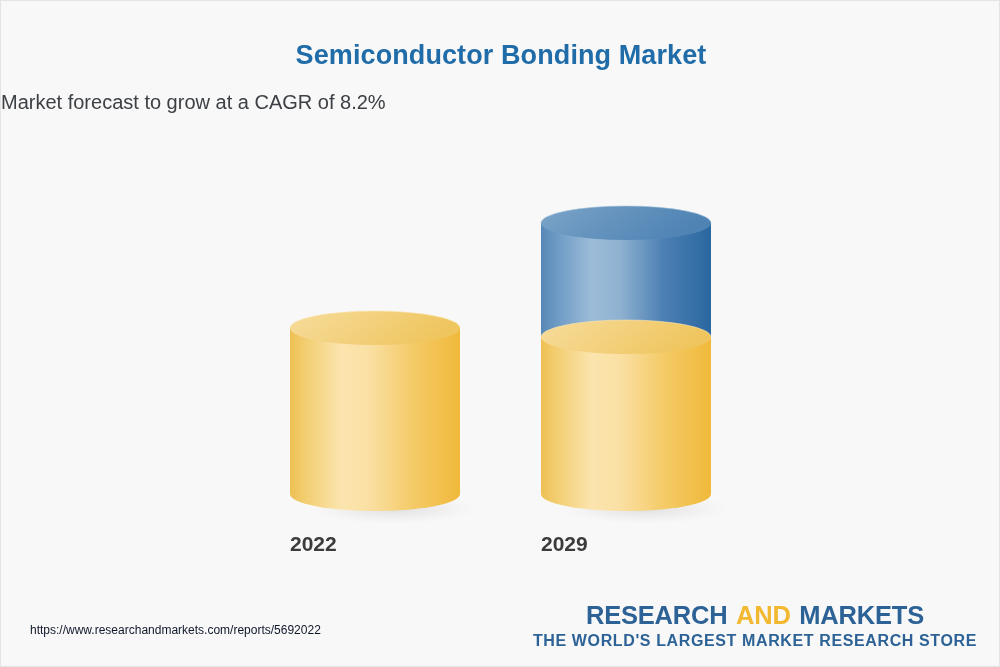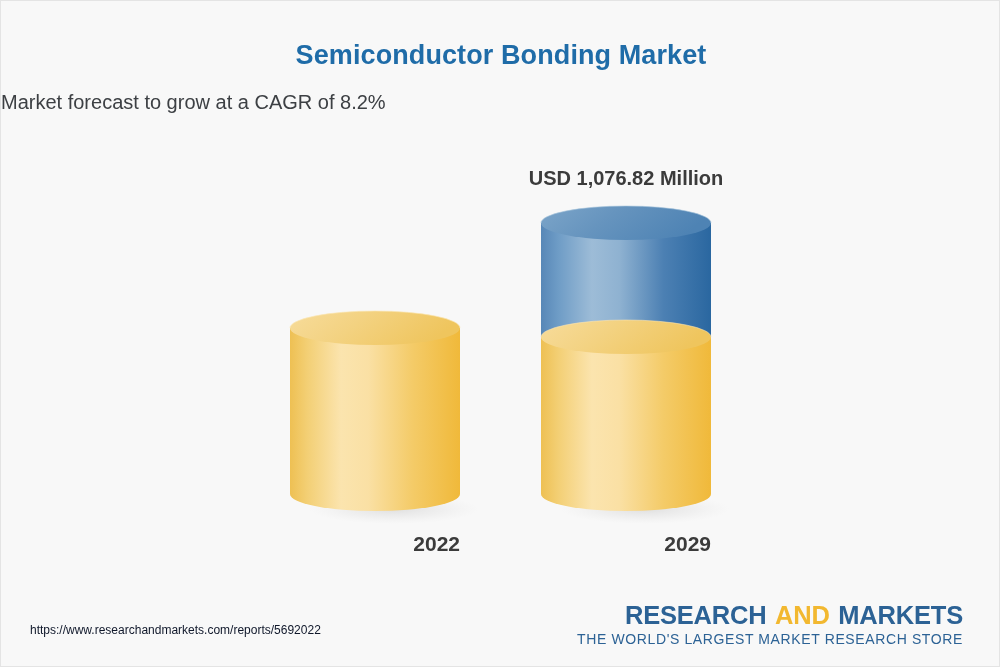--- a/index.html
+++ b/index.html
@@ -63,21 +63,21 @@
     text-align: center;
   }
   .value-label.v2022 { left: 205px; top: 269px; width: 340px; }
   .value-label.v2028 { left: 455px; top: 166px; width: 340px; }
 
   .cat-label {
     position: absolute;
     font-size: 21px;
     font-weight: bold;
     color: #3b3b3b;
-    text-align: right;
+    text-align: left;
     white-space: nowrap;
   }
   .cat-label.c2022 { left: 289px; top: 531px; width: 170px; }
   .cat-label.c2028 { left: 540px; top: 531px; width: 170px; }
 
   
   .cyl {
     position: absolute;
   }
   .cyl svg { display: block; }
@@ -86,56 +86,55 @@
   .source-url {
     position: absolute;
     left: 29px;
     top: 622px;
     font-size: 12px;
     color: #0f172a;
     white-space: nowrap;
   }
   .logo {
     position: absolute;
-    right: 36px;
+    right: 22px;
     top: 601px;
-    text-align: right;
+    text-align: center;
   }
   .logo-main {
     font-size: 25.5px;
     font-weight: bold;
     letter-spacing: -0.2px;
     line-height: 1.06;
     color: #2C6295;
     white-space: nowrap;
   }
   .logo-main .and { color: #F2B830; }
   .logo-main .sp { letter-spacing: 1.5px; }
   .logo-tag {
-    font-size: 14px;
-    font-weight: normal;
+    font-size: 16px;
+    font-weight: bold;
     letter-spacing: 0.62px;
     color: #2C6295;
     line-height: 1.2;
     margin-top: 2px;
     white-space: nowrap;
   }
 </style>
 </head>
 <body>
 
 <div class="canvas">
 
   <div class="chart-title">Semiconductor Bonding Market</div>
   <div class="chart-subtitle">Market forecast to grow at a CAGR of 8.2%</div>
 
   <div class="plot">
 
 
-    <div class="value-label v2028">USD 1,076.82 Million</div>
 
     <div class="cyl" style="left:281px; top:303px;">
       <svg width="196" height="225" viewBox="0 0 196 225" xmlns="http://www.w3.org/2000/svg">
         <defs>
           <linearGradient id="yellowBody" x1="0" y1="0" x2="1" y2="0">
             <stop offset="0" stop-color="#EEC053"></stop>
             <stop offset="0.10" stop-color="#F3CF74"></stop>
             <stop offset="0.30" stop-color="#FBE4AE"></stop>
             <stop offset="0.46" stop-color="#FAE0A4"></stop>
             <stop offset="0.72" stop-color="#F4CB68"></stop>

